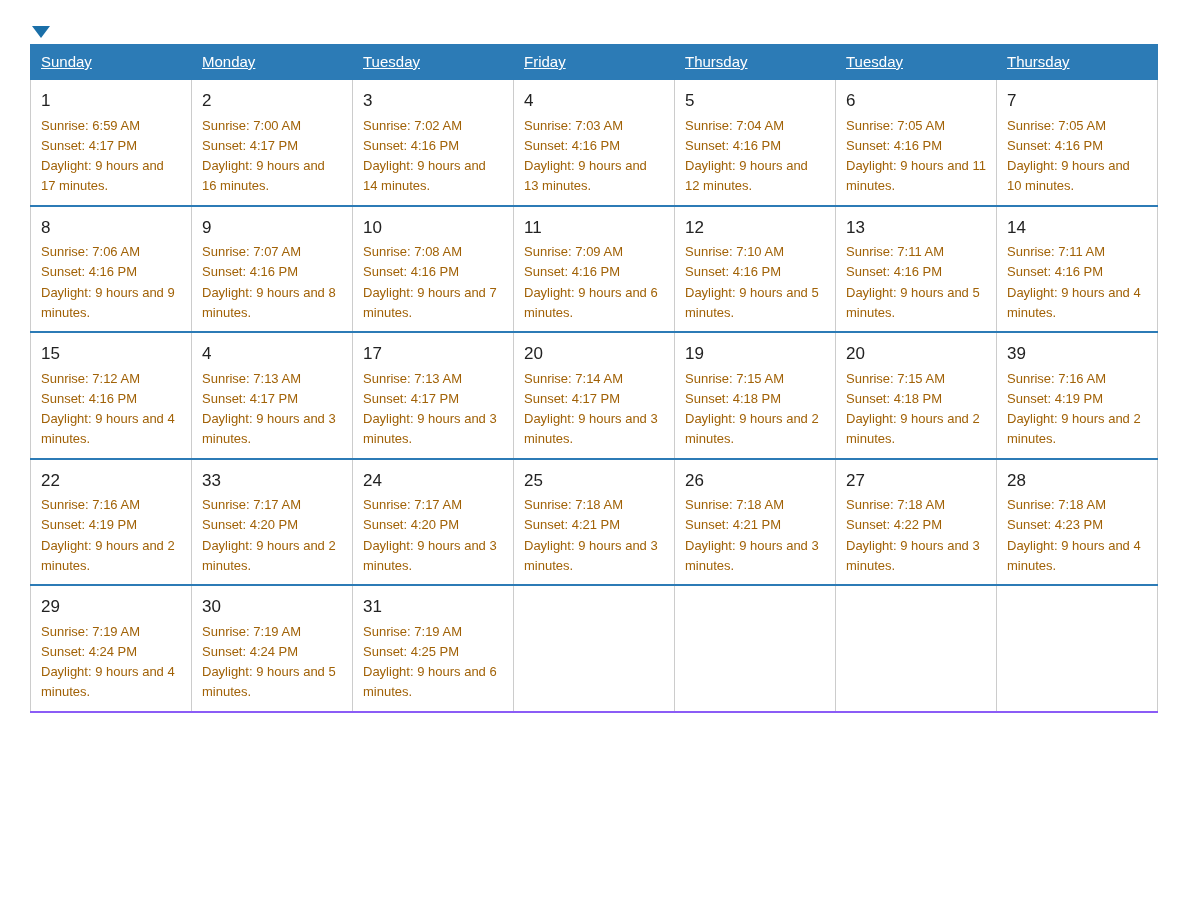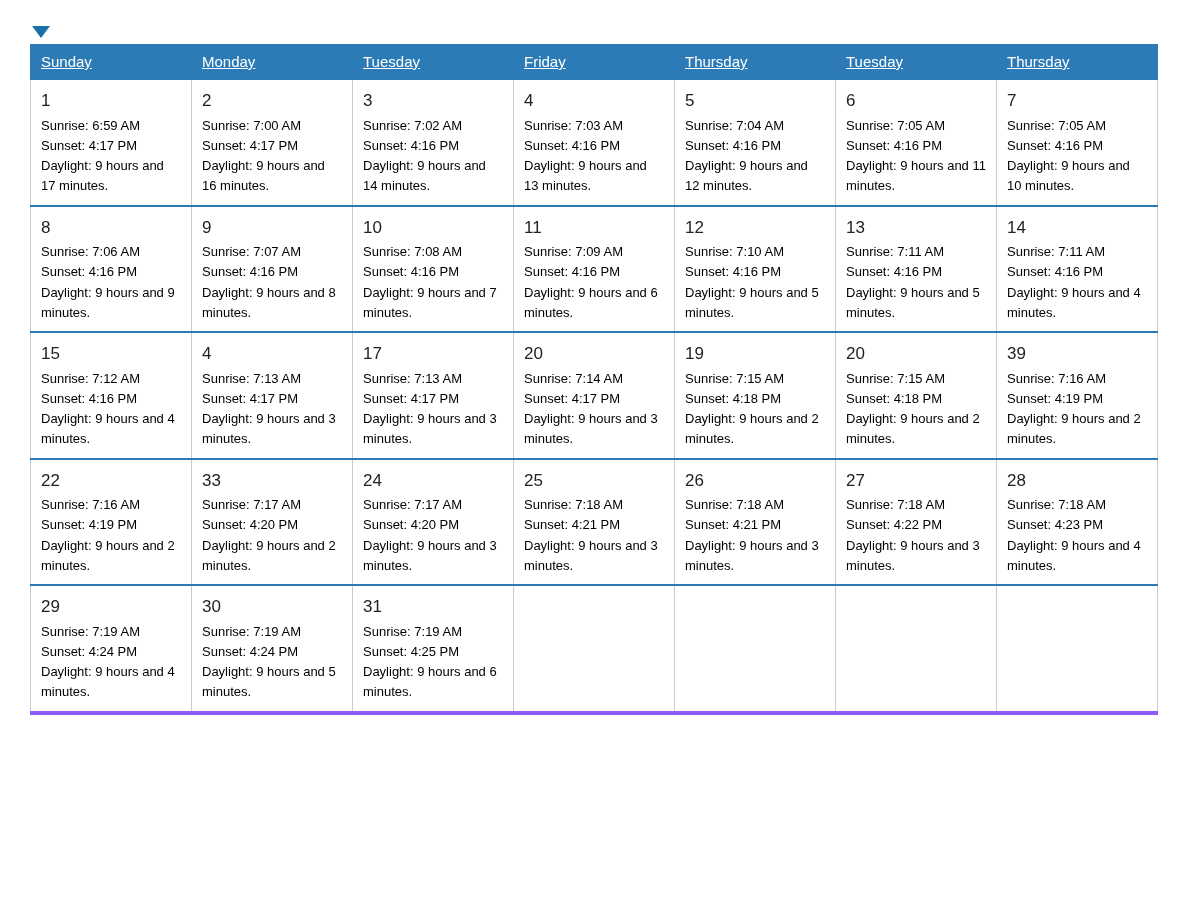--- a/index.html
+++ b/index.html
@@ -75,29 +75,29 @@
       background: #fff;
     }
     .calendar td .day-num {
       font-size: 17px;
       font-weight: normal;
       display: block;
       margin-bottom: 2px;
       color: #222;
     }
     .calendar td .day-info {
-      color: #000000;
+      color: #a16207;
       font-size: 13px;
       line-height: 1.5;
     }
     .calendar tr {
       border-bottom: 2px solid #2c7bb6;
     }
     .calendar tbody tr:last-child {
-      border-bottom: 4px solid #8b5cf6;
+      border-bottom: 2px solid #8b5cf6;
       margin-top: 16px;
     }
     .empty-cell {
       background: #fff;
     }
   </style>
 </head>
 <body>
 
 <div class="header">

